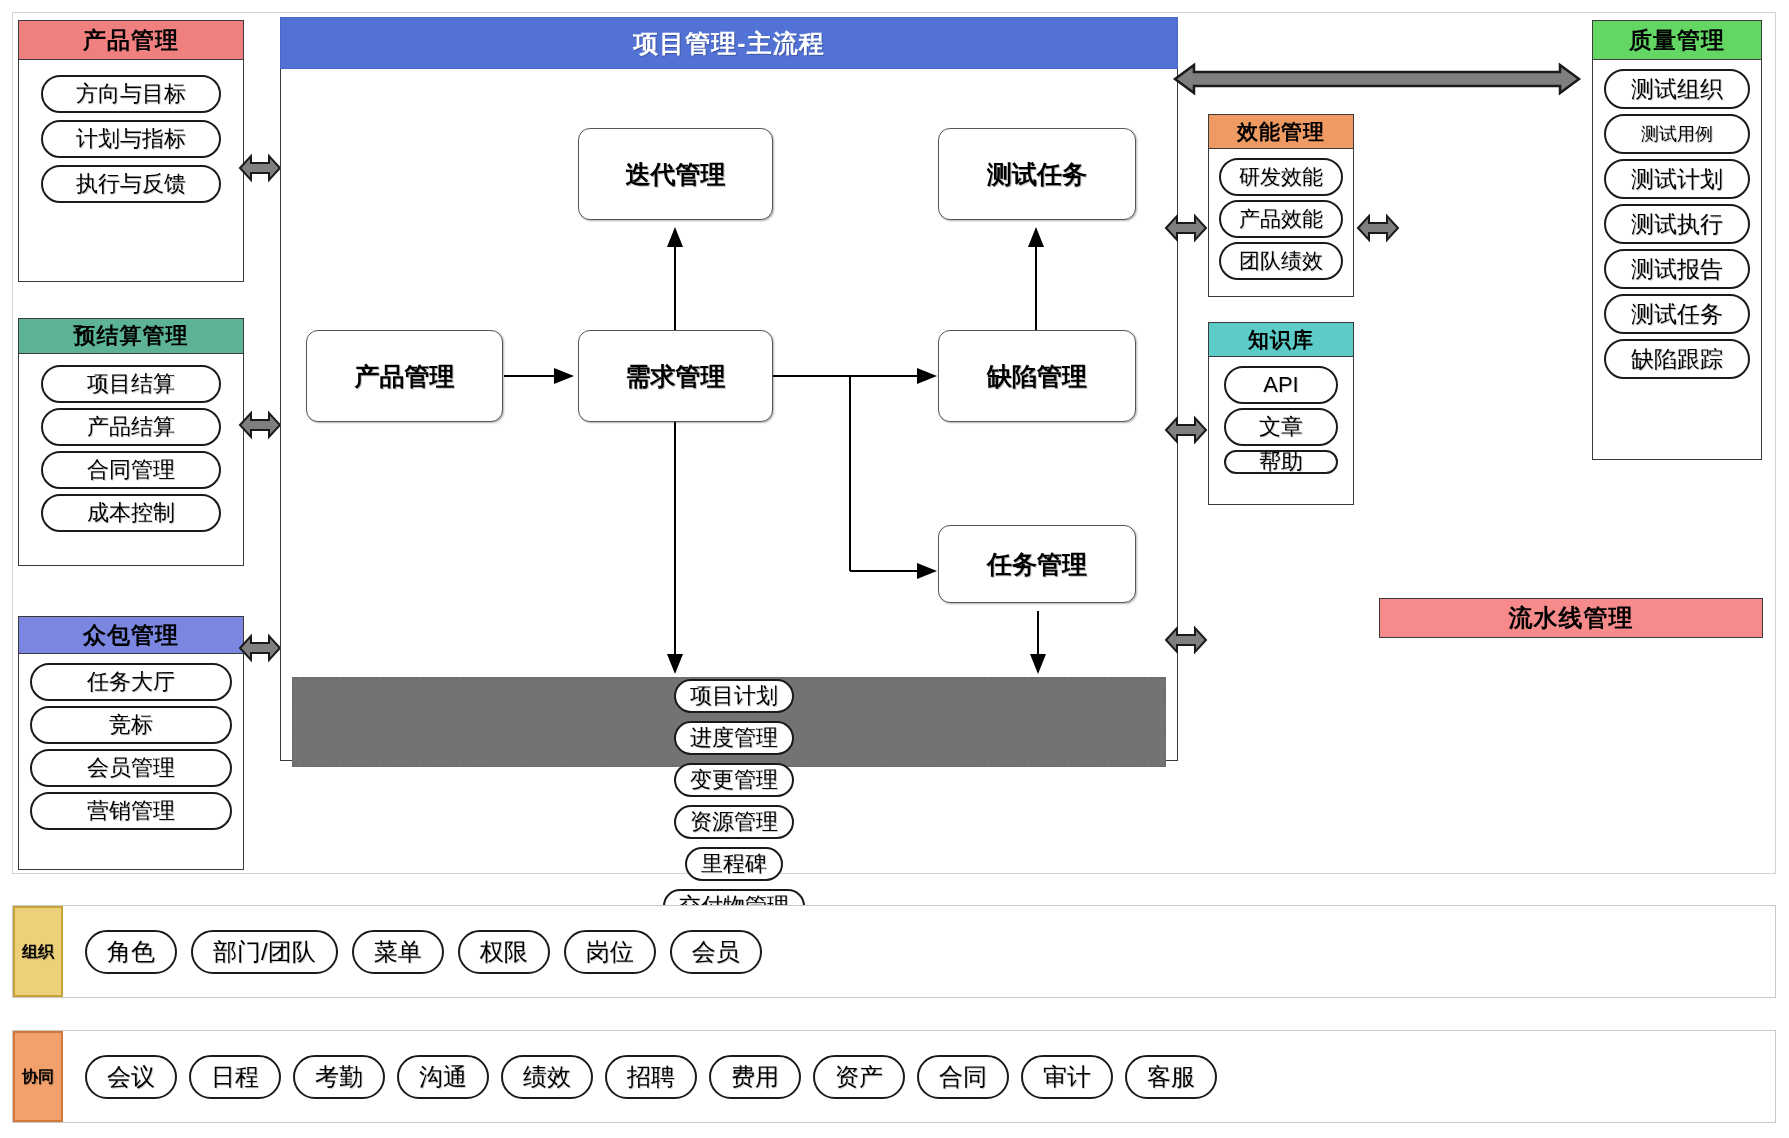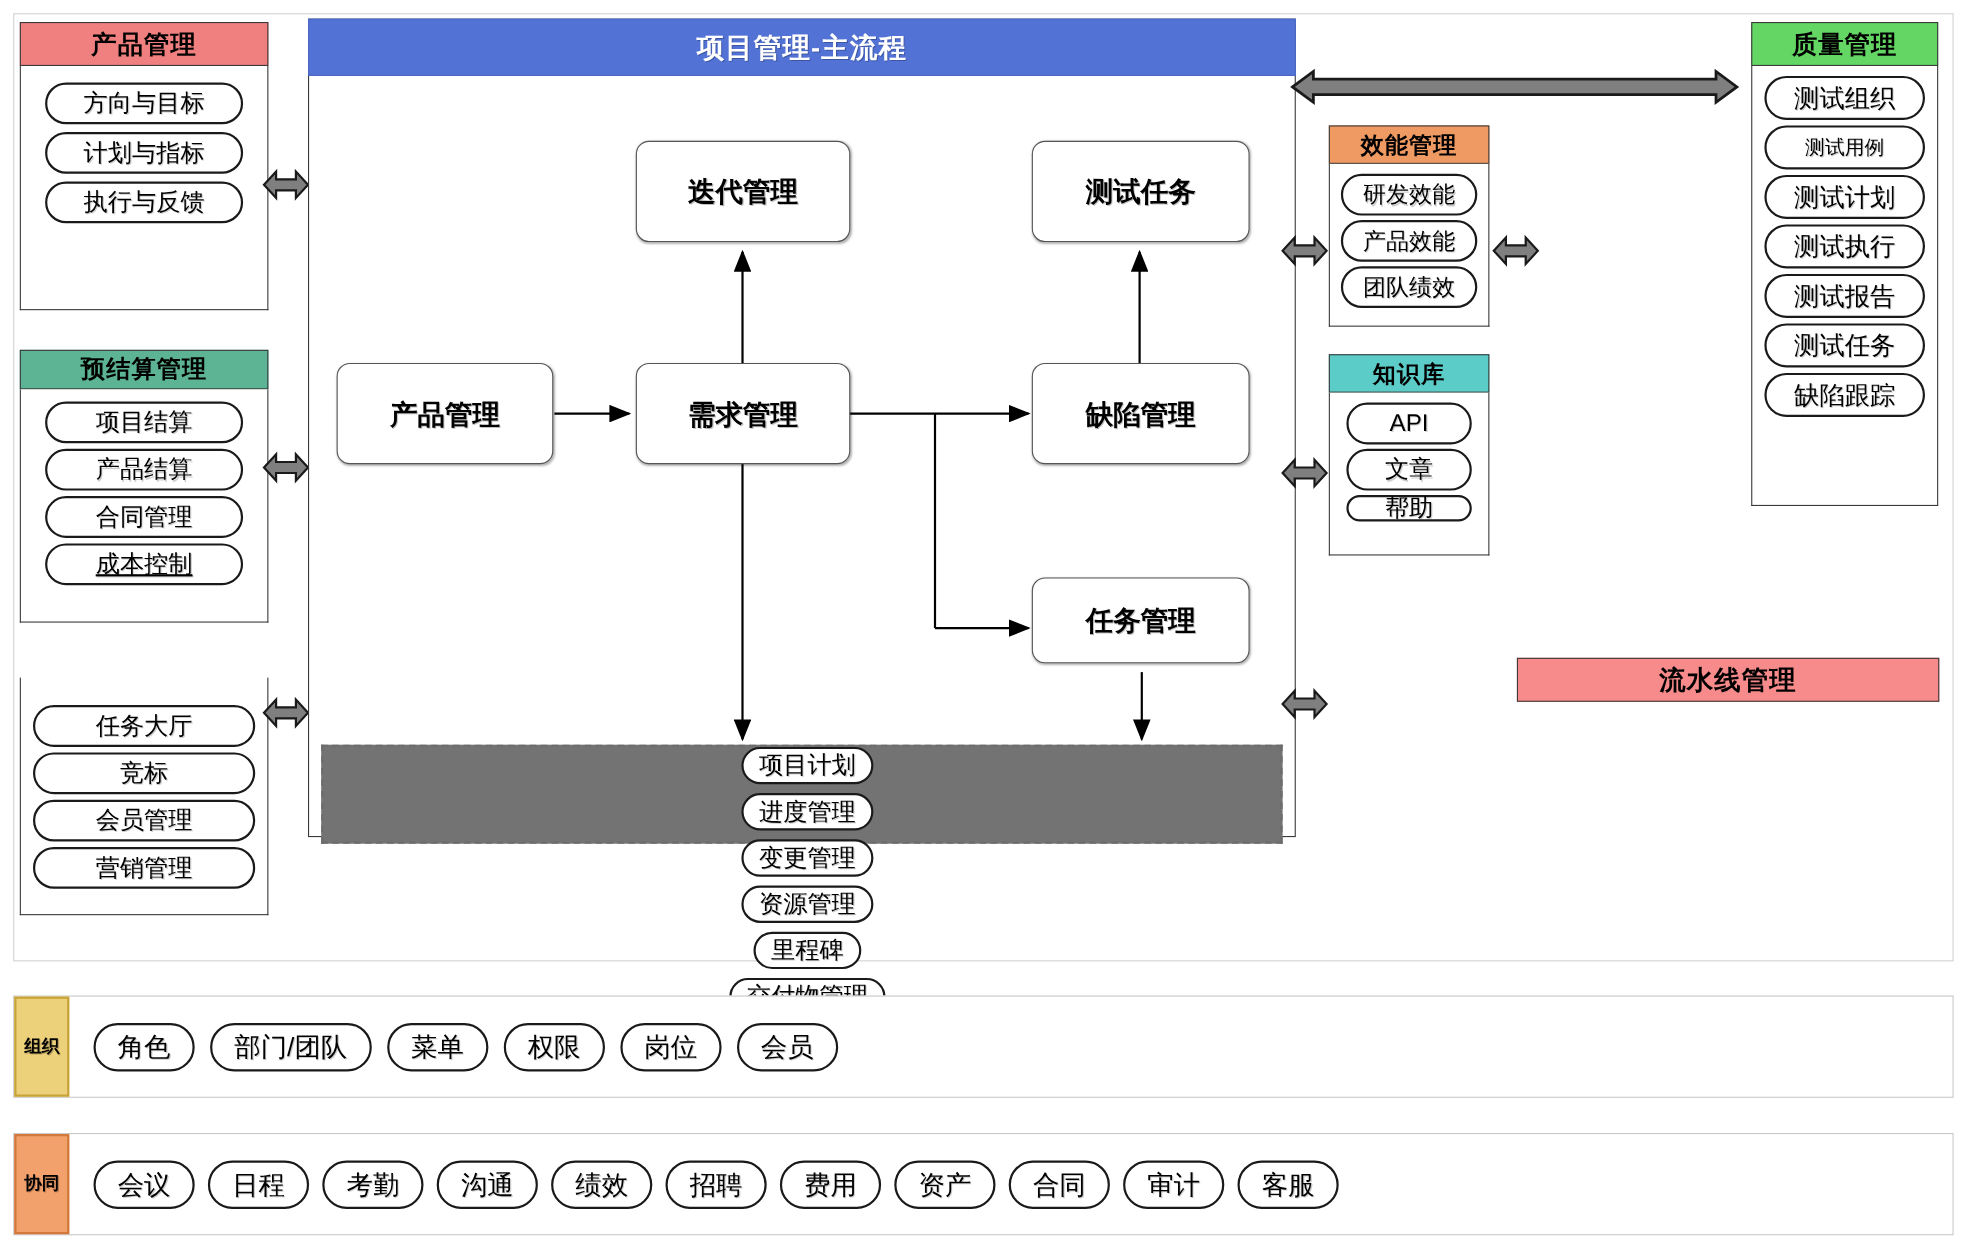--- a/index.html
+++ b/index.html
@@ -90,26 +90,29 @@
 </div>
 
 <div class="abs leftpanel" style="left:18px;top:318px;height:222px;">
   <div class="panel-head" style="background:#5cb494;width:226px;height:36px;font-size:22px;">
     <span>预结算管理</span>
   </div>
   <div class="panel-body panel" style="width:226px;height:212px;border-top:none;padding-top:6px;">
     <div class="pill" style="margin-top:5px;">项目结算</div>
     <div class="pill" style="margin-top:5px;">产品结算</div>
     <div class="pill" style="margin-top:5px;">合同管理</div>
-    <div class="pill" style="margin-top:5px;text-decoration:underline;">成本控制</div>
+    <div class="pill" style="margin-top:5px;">成本控制</div>
   </div>
 </div>
 
 <div class="abs leftpanel" style="left:18px;top:616px;height:230px;">
-  <div class="panel-body panel" style="width:226px;height:216px;border-top:none;padding-top:20px;">
+  <div class="panel-head" style="background:#7a86e0;width:226px;height:38px;font-size:23px;">
+    <span>众包管理</span>
+  </div>
+  <div class="panel-body panel" style="width:226px;height:216px;border-top:none;padding-top:4px;">
     <div class="pill" style="width:202px;margin-top:5px;">任务大厅</div>
     <div class="pill" style="width:202px;margin-top:5px;">竞标</div>
     <div class="pill" style="width:202px;margin-top:5px;">会员管理</div>
     <div class="pill" style="width:202px;margin-top:5px;">营销管理</div>
   </div>
 </div>
 
 <svg class="abs dbl" style="left:238px;top:148px;" width="44" height="40">
   <path d="M2,20 L13,8 L13,15 L31,15 L31,8 L42,20 L31,32 L31,25 L13,25 L13,32 Z" fill="#7f7f7f" stroke="#1a1a1a" stroke-width="2"></path>
 </svg>

